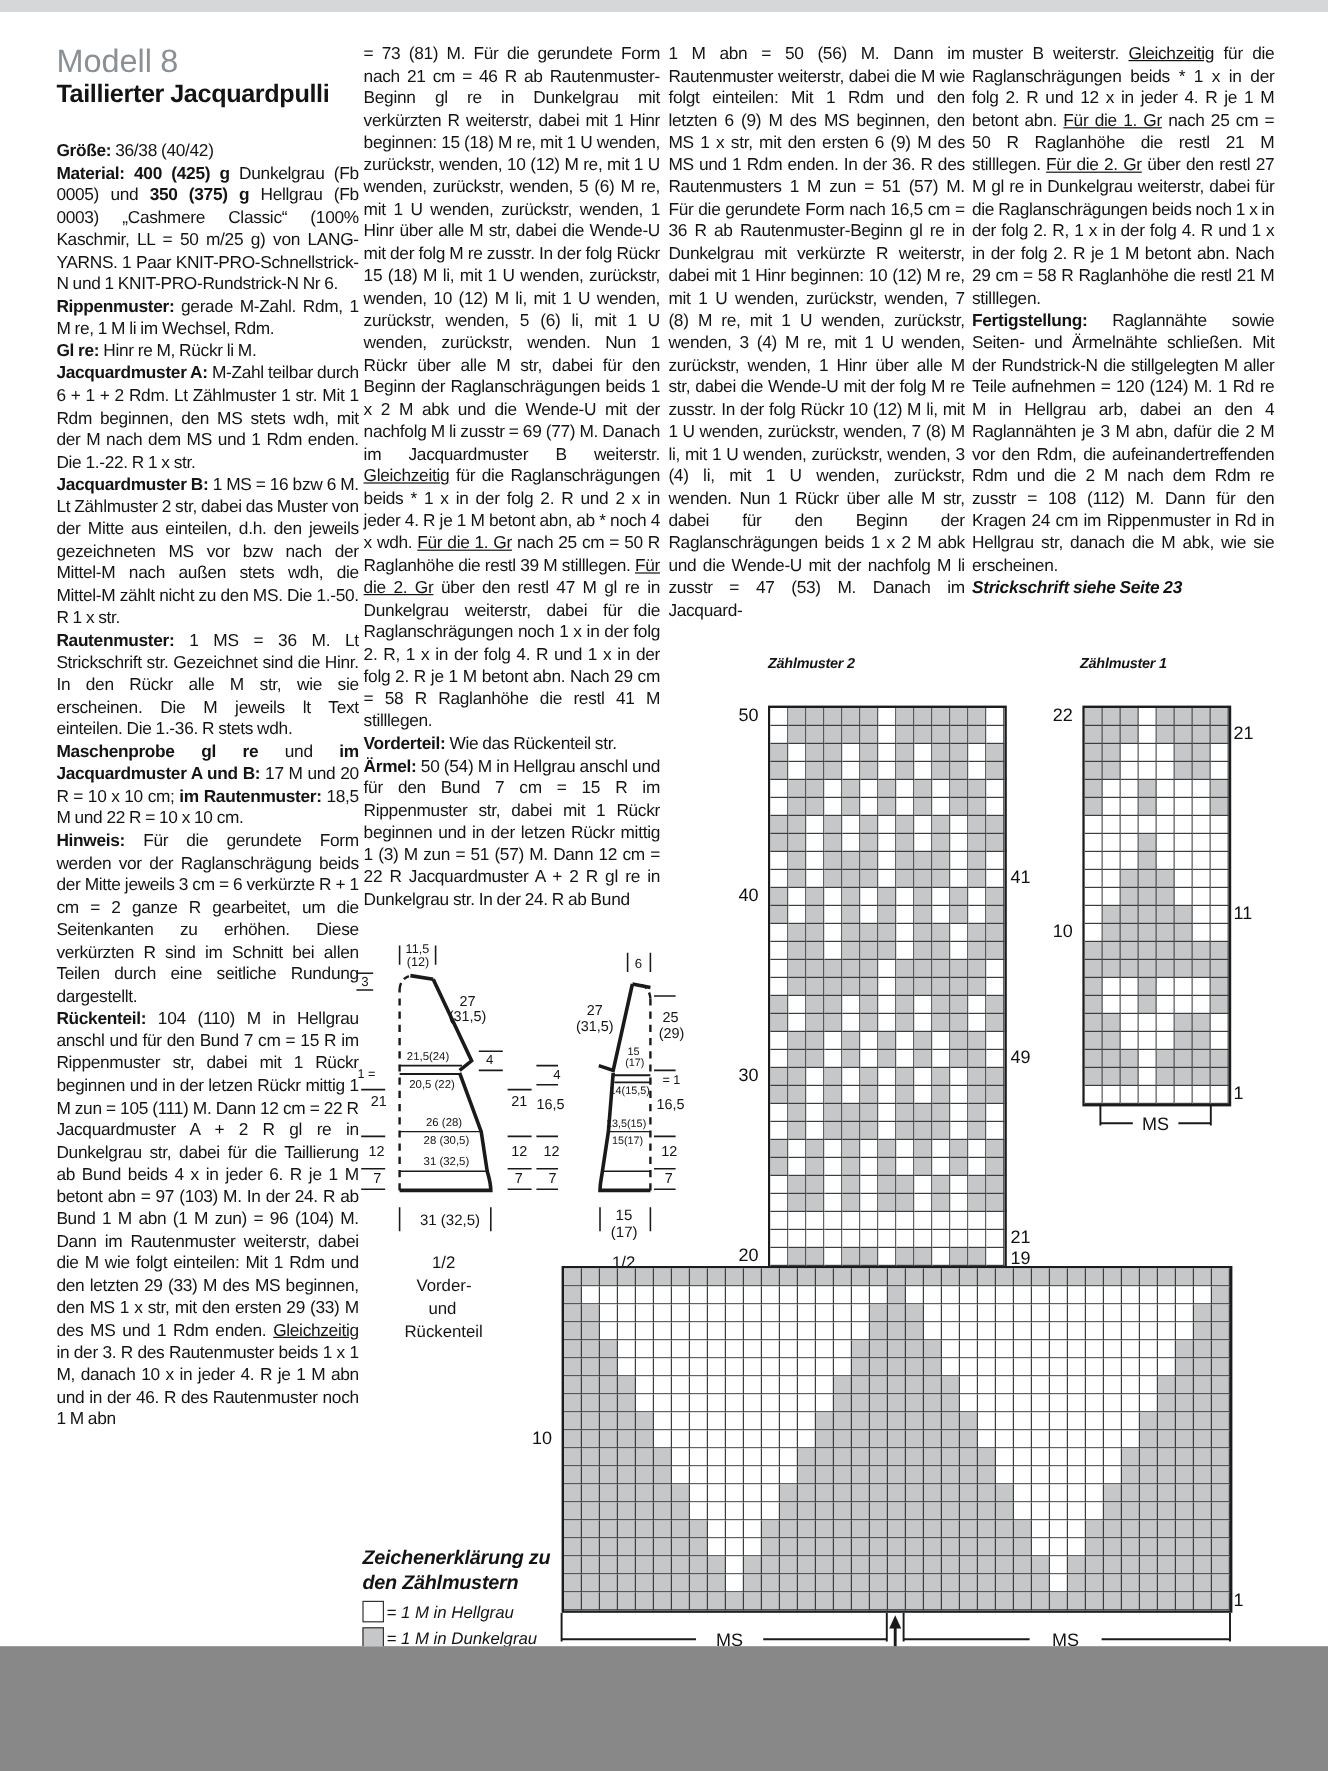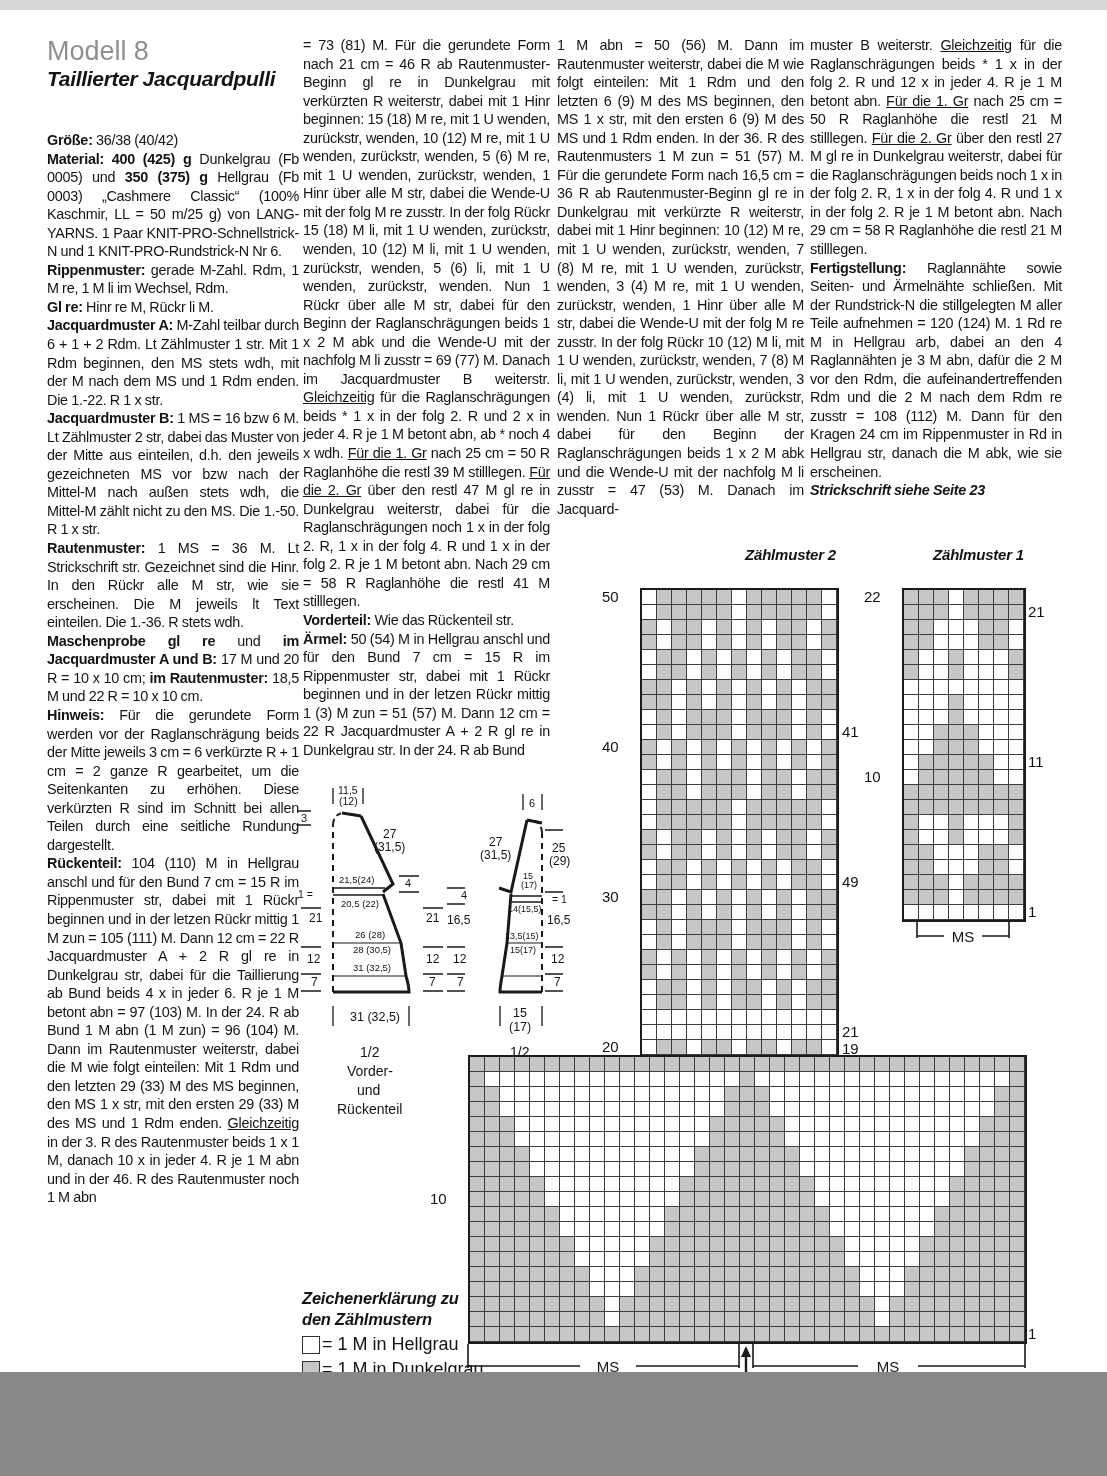--- a/index.html
+++ b/index.html
@@ -4,33 +4,33 @@
 <style>
   html,body{margin:0;padding:0;background:#888;}
   #page{position:relative;width:1107px;height:1372px;background:#ffffff;overflow:hidden;
         font-family:"Liberation Sans",sans-serif;color:#141414;}
   #topstrip{position:absolute;left:0;top:0;width:100%;height:10px;background:#d6d7d8;}
   .col{position:absolute;text-align:justify;font-size:14.4px;line-height:18.55px;
        letter-spacing:-0.25px;word-spacing:-0.4px;}
   .para{margin:0;}
   .b{font-weight:bold}.u{text-decoration:underline}.i{font-style:italic}
   #model-title{font-size:27px;color:#8b9094;letter-spacing:0;line-height:30px;}
-  #pattern-title{font-size:21px;font-weight:bold;font-style:italic;letter-spacing:-0.3px;
-                 line-height:25px;margin-bottom:40px;}
-  .chart-title{position:absolute;font-size:15px;font-weight:bold;font-style:italic;
-               text-align:right;letter-spacing:-0.2px;}
+  #pattern-title{font-size:21px;font-weight:bold;letter-spacing:-0.3px;
+                 line-height:25px;margin-bottom:26px;}
+  .chart-title{position:absolute;font-size:12px;font-weight:bold;font-style:italic;
+               text-align:left;letter-spacing:-0.2px;}
   .grid{display:inline-grid;position:absolute;border:2px solid #1c1c1c;background:#fff;}
   .cell{width:15px;height:15px;border-right:1px solid #3b3d3f;border-bottom:1px solid #3b3d3f;box-sizing:border-box;}
   .cell.g{background:#c5c7c9}.cell.w{background:#ffffff}
   .rowlab{position:absolute;font-size:15px;line-height:15px;color:#111;}
-  .rl-left{width:30px;text-align:left;}
+  .rl-left{width:30px;text-align:right;}
   .rl-right{width:30px;text-align:left;}
   #legend{position:absolute;left:302px;top:1288px;width:252px;}
   #legend .lt{font-size:16.5px;font-weight:bold;font-style:italic;line-height:21px;letter-spacing:-0.2px;}
-  #legend .li{display:flex;align-items:center;margin-top:4px;font-size:18px;}
+  #legend .li{display:flex;align-items:center;margin-top:4px;font-style:italic;font-size:14px;}
   #legend .sw{width:16px;height:16px;border:1.6px solid #333;margin-right:2px;flex:0 0 auto;}
   #legend .sw.hell{background:#fff}#legend .sw.dunkel{background:#c5c7c9}
   #legend .note{font-style:italic;font-size:14.8px;margin-top:3px;}
   #pagenum{position:absolute;left:1002px;top:1386px;font-size:17px;}
   svg text{font-family:"Liberation Sans",sans-serif;fill:#141414;}
 </style>
 </head>
 <body>
 
 <div id="page">

